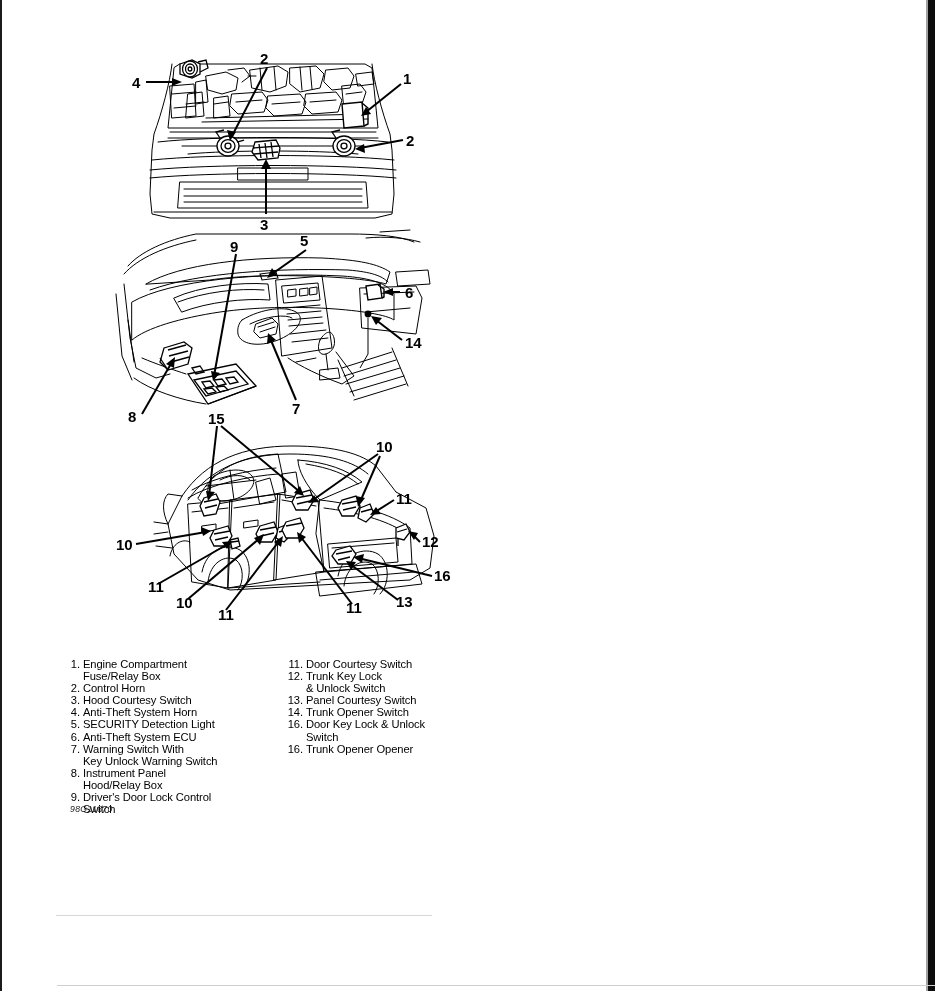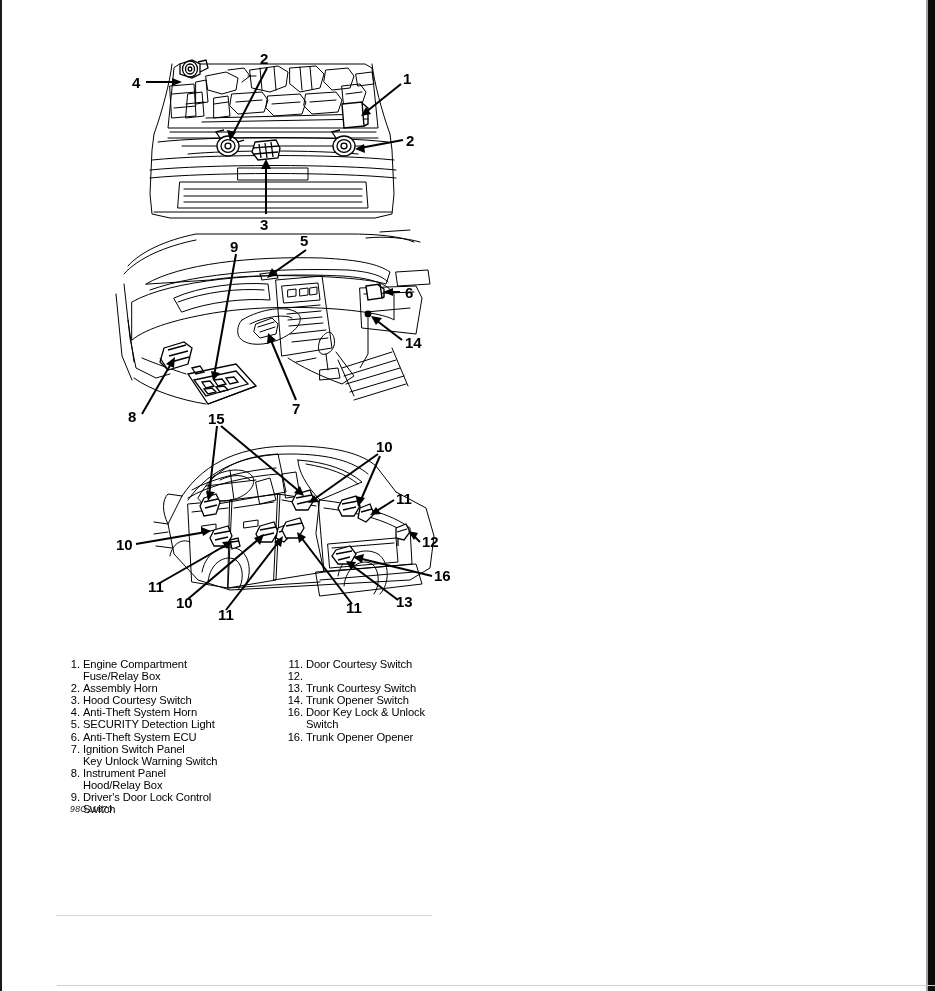--- a/index.html
+++ b/index.html
@@ -555,41 +555,41 @@
   <div class="legend">
 
     <div class="legend-col left">
       <div class="legend-item">
         <span class="legend-num">1.</span>
         <span class="legend-text">Engine Compartment
 Fuse/Relay Box</span>
       </div>
       <div class="legend-item">
         <span class="legend-num">2.</span>
-        <span class="legend-text">Assembly Horn</span>
+        <span class="legend-text">Control Horn</span>
       </div>
       <div class="legend-item">
         <span class="legend-num">3.</span>
         <span class="legend-text">Hood Courtesy Switch</span>
       </div>
       <div class="legend-item">
         <span class="legend-num">4.</span>
         <span class="legend-text">Anti-Theft System Horn</span>
       </div>
       <div class="legend-item">
         <span class="legend-num">5.</span>
         <span class="legend-text">SECURITY Detection Light</span>
       </div>
       <div class="legend-item">
         <span class="legend-num">6.</span>
         <span class="legend-text">Anti-Theft System ECU</span>
       </div>
       <div class="legend-item">
         <span class="legend-num">7.</span>
-        <span class="legend-text">Ignition Switch Panel
+        <span class="legend-text">Warning Switch With
 Key Unlock Warning Switch</span>
       </div>
       <div class="legend-item">
         <span class="legend-num">8.</span>
         <span class="legend-text">Instrument Panel
 Hood/Relay Box</span>
       </div>
       <div class="legend-item">
         <span class="legend-num">9.</span>
         <span class="legend-text">Driver's Door Lock Control
@@ -597,24 +597,26 @@
       </div>
     </div>
 
     <div class="legend-col right">
       <div class="legend-item">
         <span class="legend-num">11.</span>
         <span class="legend-text">Door Courtesy Switch</span>
       </div>
       <div class="legend-item">
         <span class="legend-num">12.</span>
+        <span class="legend-text">Trunk Key Lock
+&amp; Unlock Switch</span>
       </div>
       <div class="legend-item">
         <span class="legend-num">13.</span>
-        <span class="legend-text">Trunk Courtesy Switch</span>
+        <span class="legend-text">Panel Courtesy Switch</span>
       </div>
       <div class="legend-item">
         <span class="legend-num">14.</span>
         <span class="legend-text">Trunk Opener Switch</span>
       </div>
       <div class="legend-item">
         <span class="legend-num">16.</span>
         <span class="legend-text">Door Key Lock &amp; Unlock
 Switch</span>
       </div>

